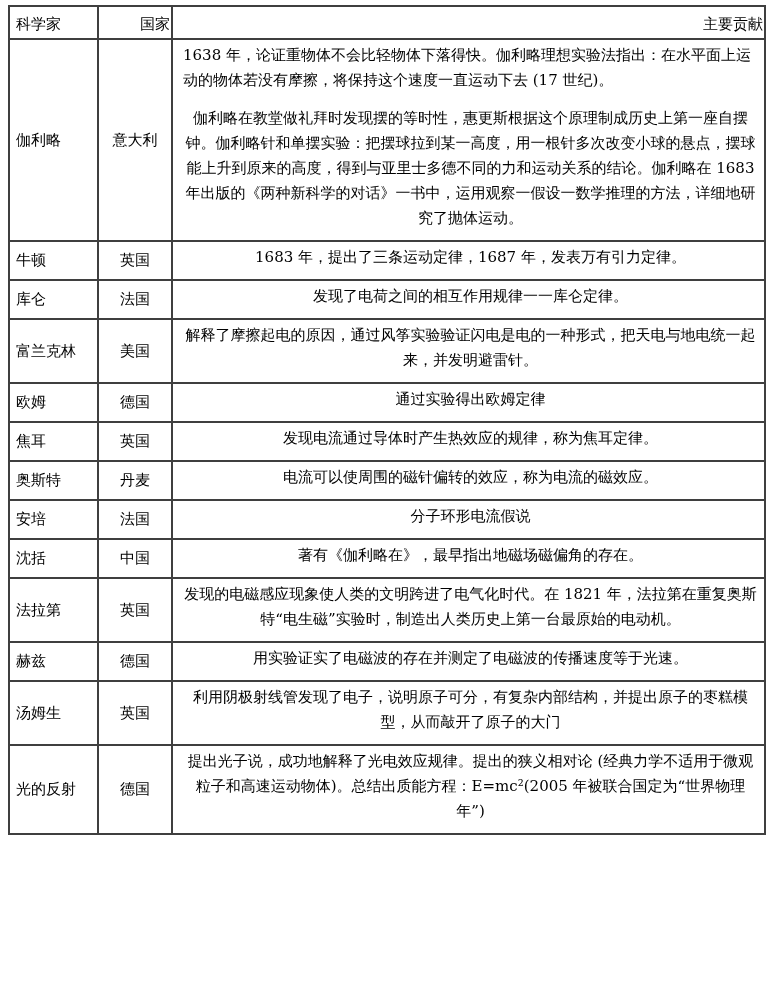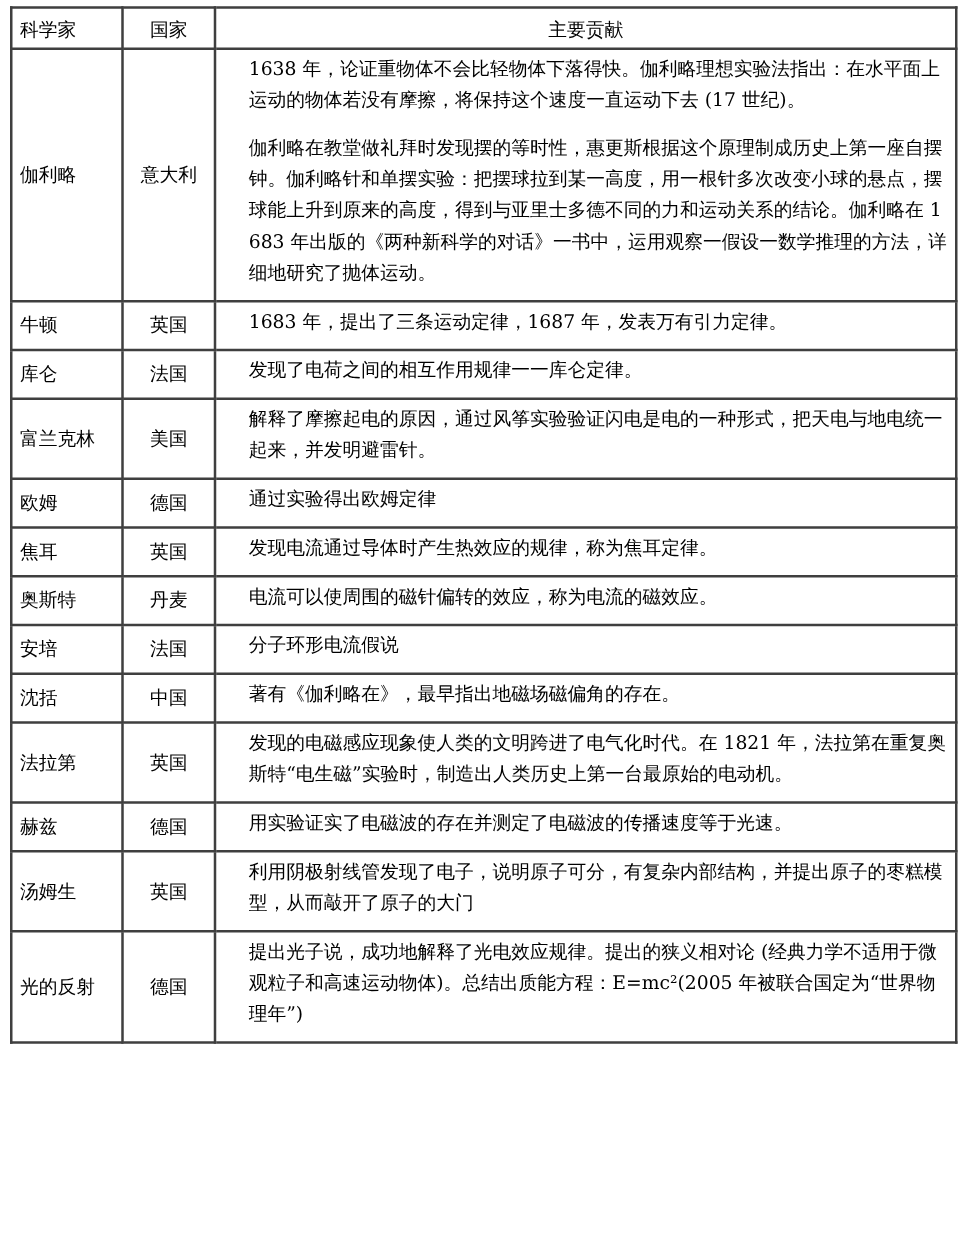--- a/index.html
+++ b/index.html
@@ -34,43 +34,44 @@
   .sci-table thead th {
     height: 32px;
     vertical-align: top;
     padding-top: 5px;
   }
   th.col-scientist {
     text-align: left;
     padding-left: 6px;
   }
   th.col-country, th.col-contribution {
-    text-align: center;
+    text-align: right;
     border-radius: 16px;
   }
   
   td.cell-scientist {
     text-align: left;
     vertical-align: middle;
     padding: 2px 2px 2px 6px;
   }
   td.cell-country {
     text-align: center;
     vertical-align: middle;
     padding: 2px;
   }
   td.cell-contribution {
     vertical-align: top;
-    padding: 3px 6px 9px 26px;
+    padding: 3px 6px 9px 10px;
   }
   td.cell-contribution p {
     margin: 0 0 13px 0;
   }
   td.cell-contribution p:last-child {
     margin-bottom: 0;
+    text-align: center;
   }
 </style>
 </head>
 <body>
 
 <div class="page">
   <table class="sci-table">
     <colgroup>
       <col style="width:89px">
       <col style="width:74px">

